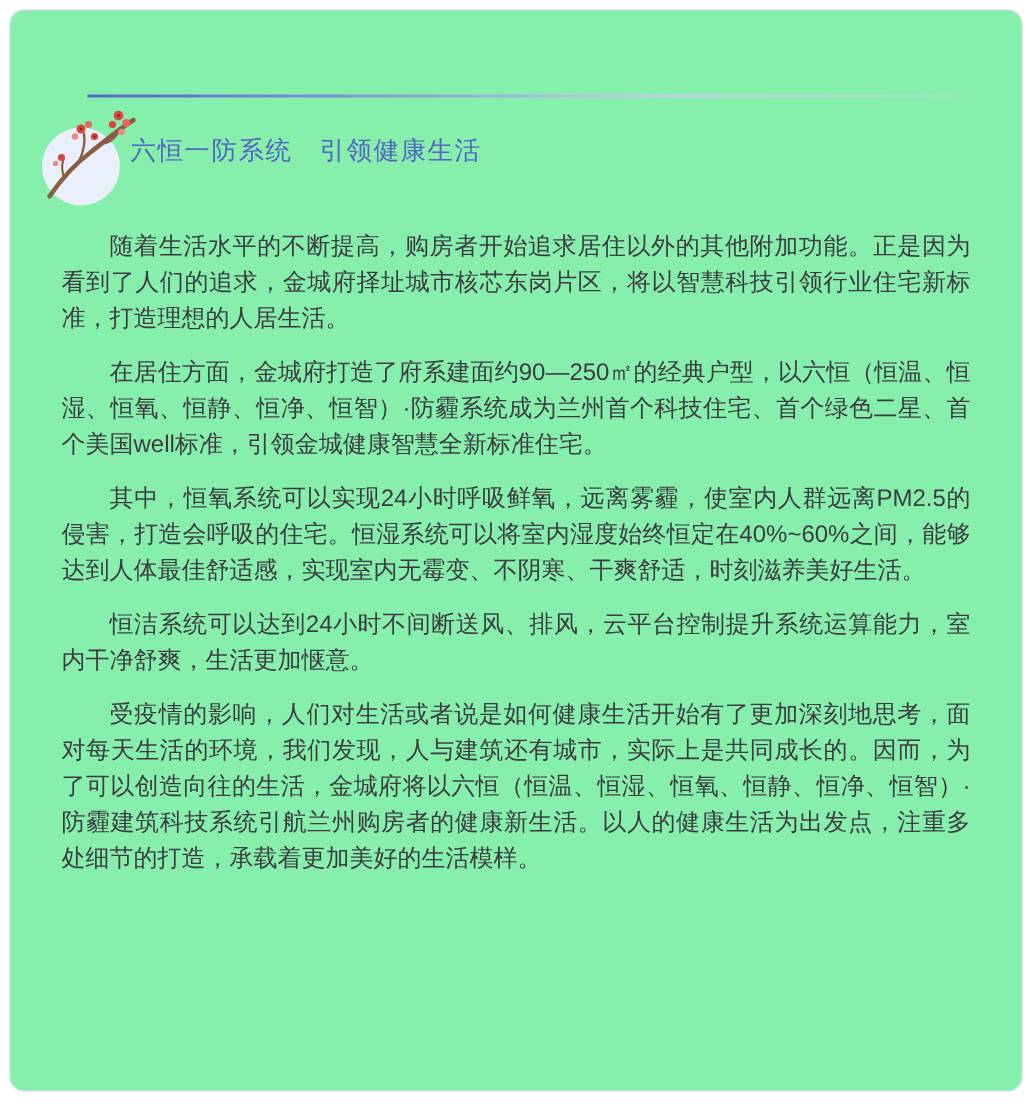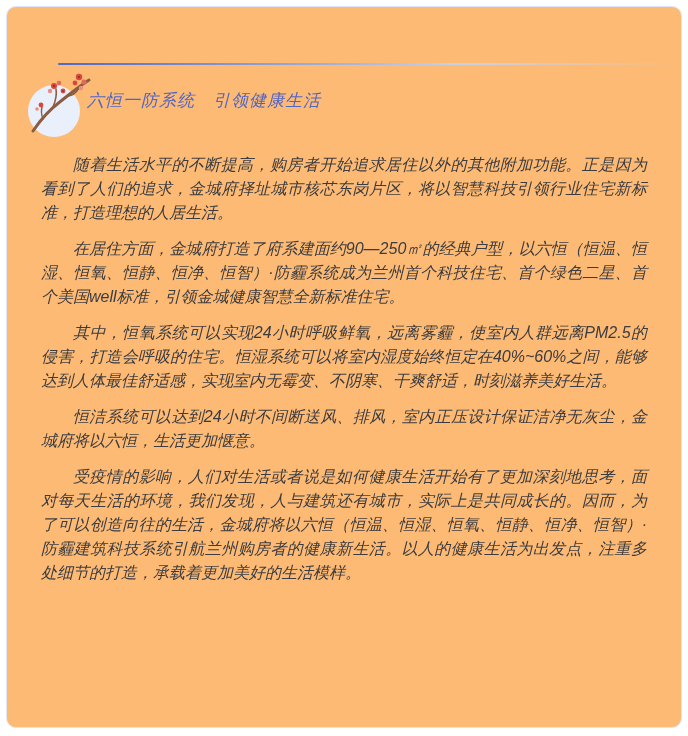--- a/index.html
+++ b/index.html
@@ -10,25 +10,24 @@
     width: 688px;
     height: 736px;
     font-family: "Liberation Sans", "DejaVu Sans", sans-serif;
   }
   .card {
     position: absolute;
     left: 6px;
     top: 6px;
     width: 676px;
     height: 722px;
-    background: #fdba74;
+    background: #86efac;
     border: 1px solid #dfe5f2;
     border-radius: 10px;
     overflow: hidden;
-    font-style: italic;
   }
   .header {
     position: relative;
     height: 58px;
   }
   .icon-wrap {
     position: absolute;
     left: 16px;
     top: 6px;
     width: 78px;
@@ -101,17 +100,17 @@
       </svg>
     </div>
     <div class="page-title">六恒一防系统　引领健康生活</div>
     <div class="title-divider"></div>
   </div>
 
   <div class="article">
     <p>随着生活水平的不断提高，购房者开始追求居住以外的其他附加功能。正是因为看到了人们的追求，金城府择址城市核芯东岗片区，将以智慧科技引领行业住宅新标准，打造理想的人居生活。</p>
     <p>在居住方面，金城府打造了府系建面约90—250㎡的经典户型，以六恒（恒温、恒湿、恒氧、恒静、恒净、恒智）·防霾系统成为兰州首个科技住宅、首个绿色二星、首个美国well标准，引领金城健康智慧全新标准住宅。</p>
     <p>其中，恒氧系统可以实现24小时呼吸鲜氧，远离雾霾，使室内人群远离PM2.5的侵害，打造会呼吸的住宅。恒湿系统可以将室内湿度始终恒定在40%~60%之间，能够达到人体最佳舒适感，实现室内无霉变、不阴寒、干爽舒适，时刻滋养美好生活。</p>
-    <p>恒洁系统可以达到24小时不间断送风、排风，室内正压设计保证洁净无灰尘，金城府将以六恒，生活更加惬意。</p>
+    <p>恒洁系统可以达到24小时不间断送风、排风，云平台控制提升系统运算能力，室内干净舒爽，生活更加惬意。</p>
     <p>受疫情的影响，人们对生活或者说是如何健康生活开始有了更加深刻地思考，面对每天生活的环境，我们发现，人与建筑还有城市，实际上是共同成长的。因而，为了可以创造向往的生活，金城府将以六恒（恒温、恒湿、恒氧、恒静、恒净、恒智）·防霾建筑科技系统引航兰州购房者的健康新生活。以人的健康生活为出发点，注重多处细节的打造，承载着更加美好的生活模样。</p>
   </div>
 
 </div>
 
 </body></html>

